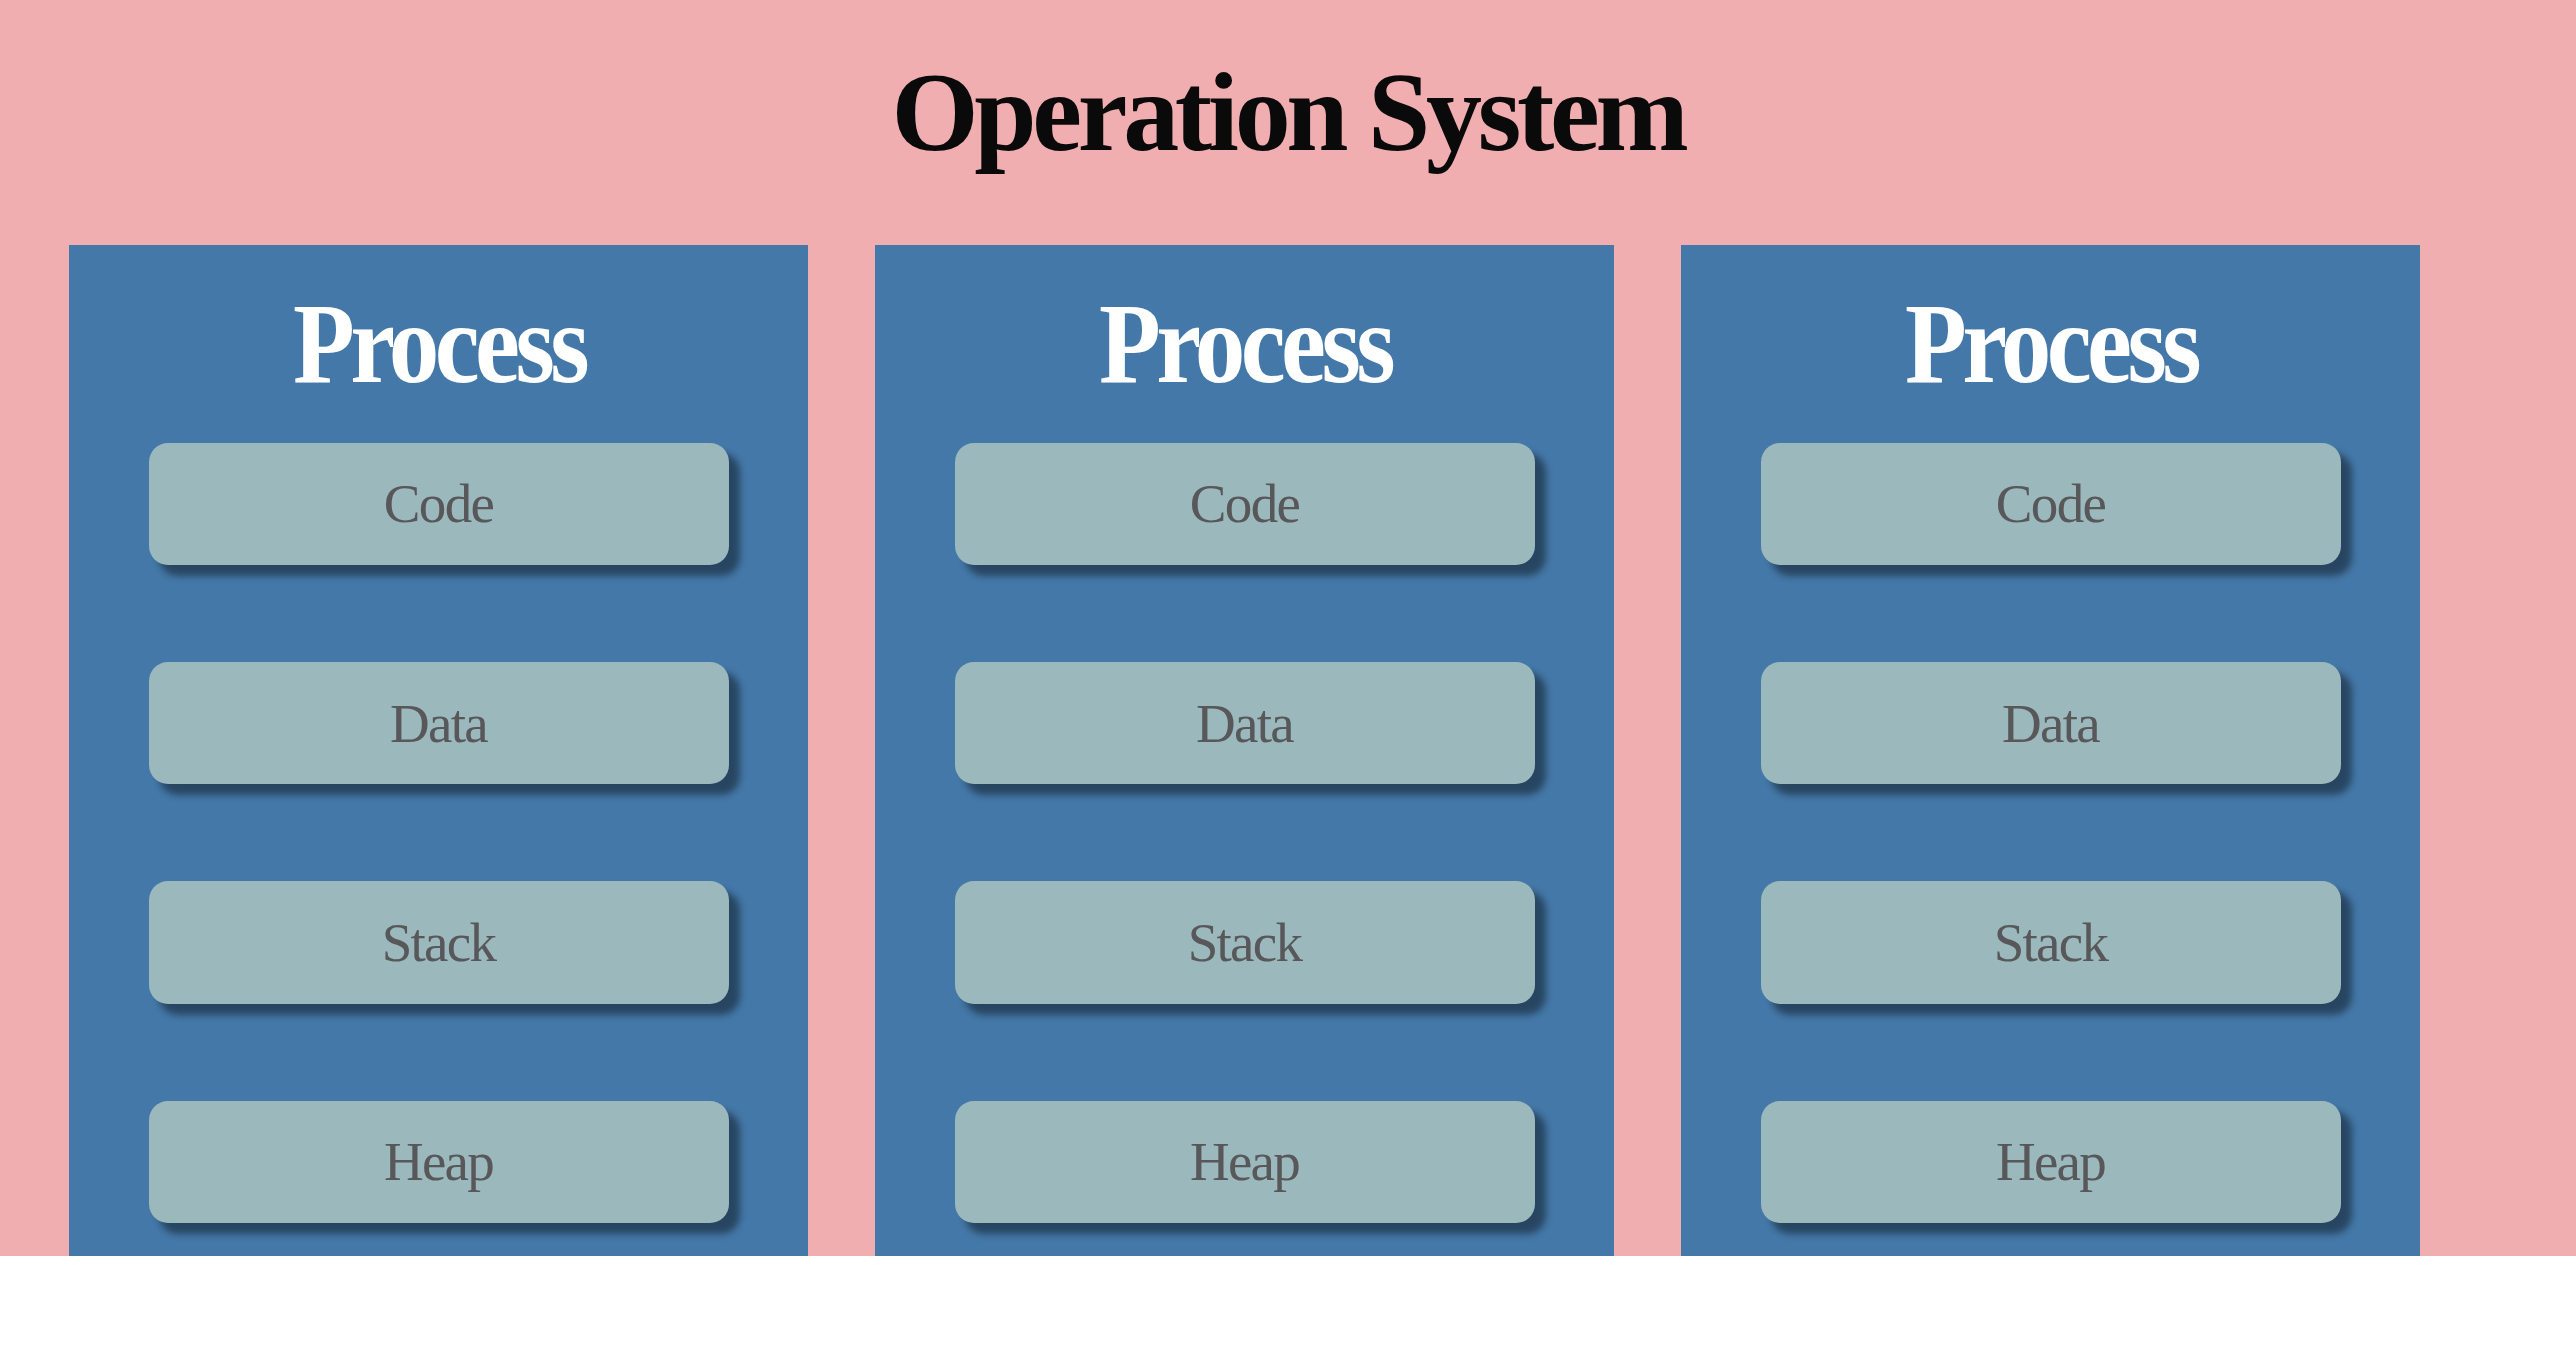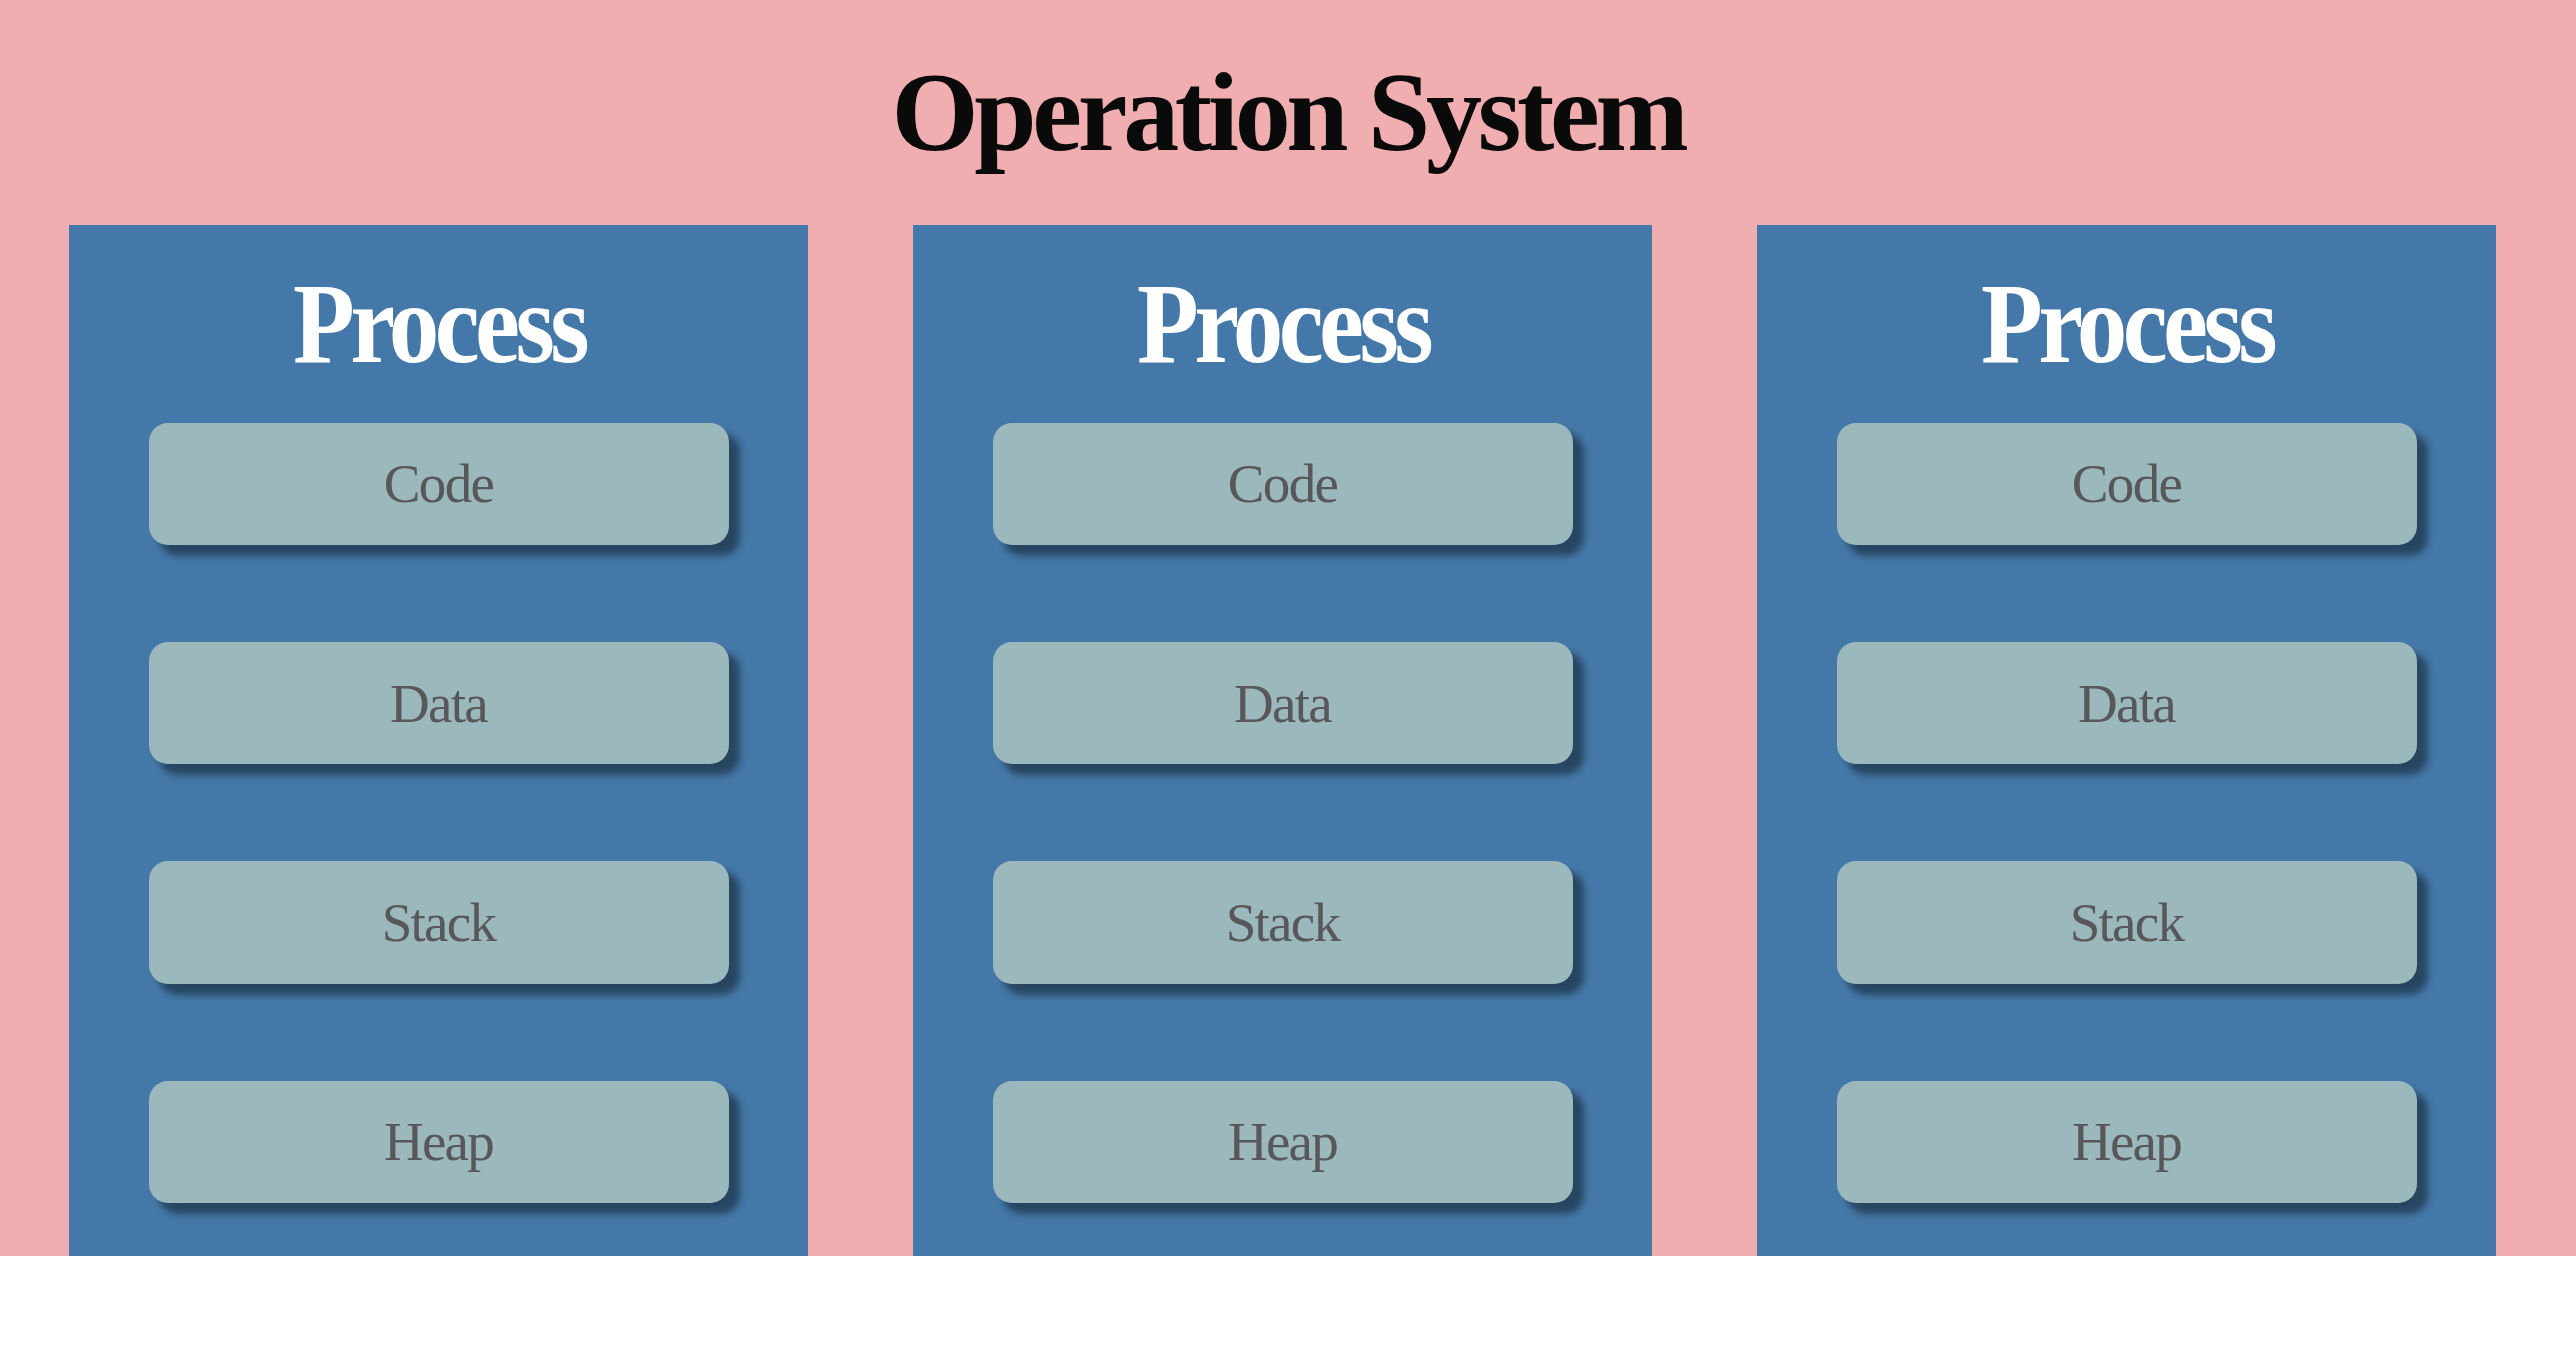--- a/index.html
+++ b/index.html
@@ -19,23 +19,24 @@
     display: flex;
     align-items: center;
     justify-content: center;
     font-size: 112px;
     font-weight: 700;
     letter-spacing: -4.3px;
     color: var(--title_text, #0A0A0A);
   }
   .process-row {
     display: flex;
-    gap: 105px;
+    gap: 67px;
     padding: 0 66px 0 69px;
     height: 1075px;
+    margin-top: 20px;
   }
   .process-box {
     width: 739px;
     height: 1075px;
     background: var(--box_blue, #4478A8);
     display: flex;
     flex-direction: column;
     align-items: center;
     flex: 0 0 auto;
   }

